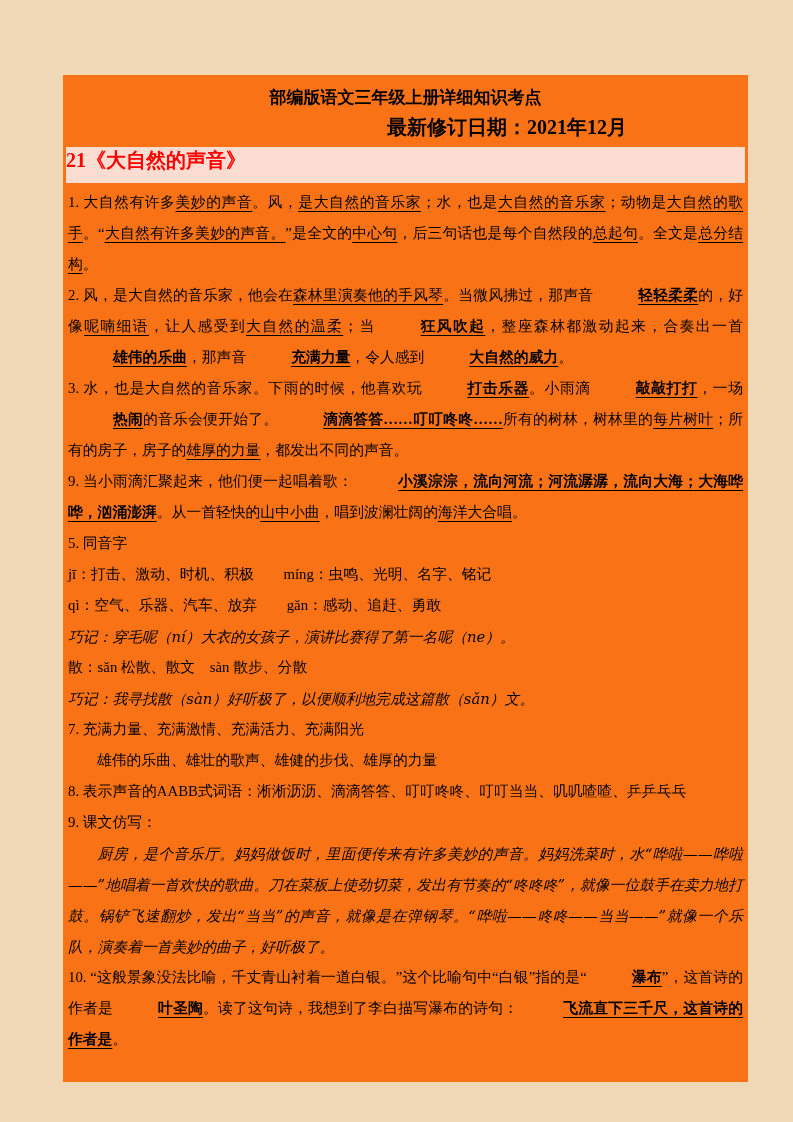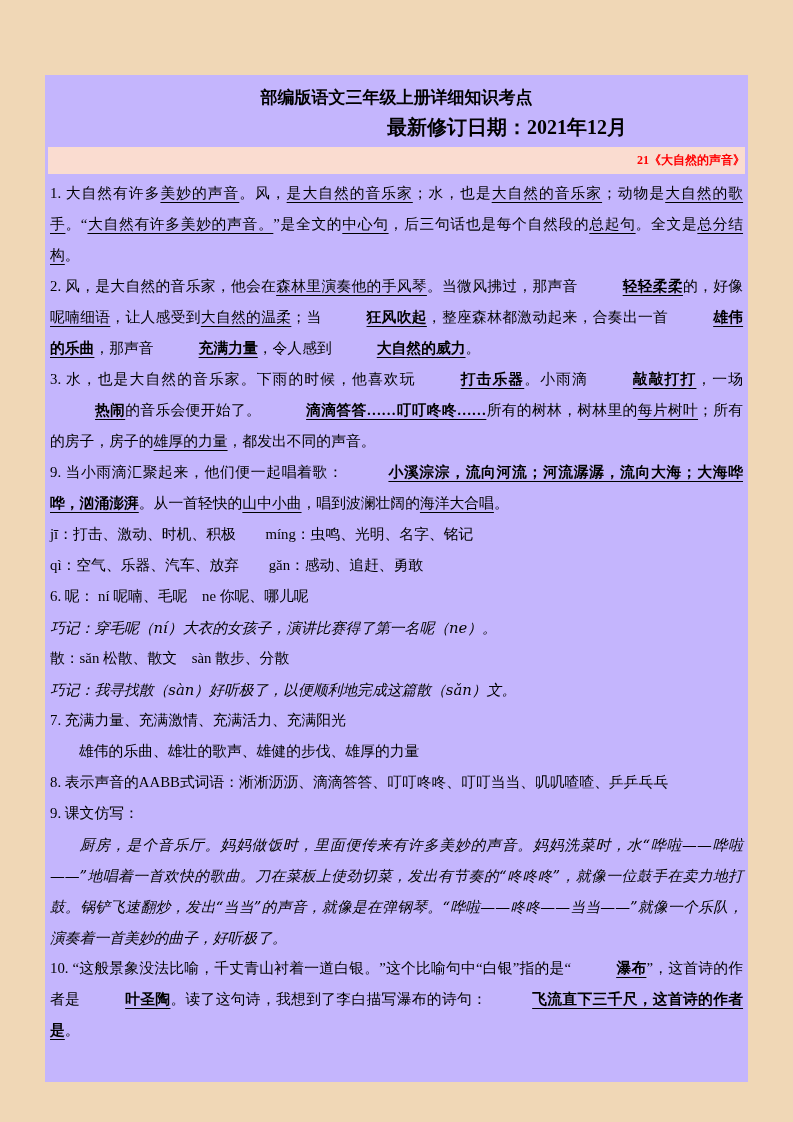--- a/index.html
+++ b/index.html
@@ -5,23 +5,23 @@
   html,body{margin:0;padding:0;}
   body{
     width:793px;height:1122px;
     background:#f0d7b6;
     font-family:"Liberation Serif","DejaVu Serif",serif;
     color:#000;
     overflow:hidden;
   }
   .page{
     box-sizing:border-box;
-    margin:75px 45px 40px 45px;
+    margin:75px 45px 40px 63px;
     height:1007px;
-    background:#c4b5fd;
+    background:#f97316;
     padding:6px 3px 10px 3px;
     overflow:hidden;
   }
   .doc-title{
     text-align:center;
     font-weight:700;
     font-size:17px;
     line-height:26px;
     margin:4px 0 4px 0;
   }
@@ -30,24 +30,24 @@
     font-size:20px;
     line-height:24px;
     text-align:right;
     padding-right:118px;
     margin-bottom:8px;
   }
   .section-band{
     background:#fadcd0;
     color:#ff0000;
     font-weight:700;
-    font-size:12px;
-    text-align:right;
+    font-size:20px;
+    text-align:left;
     line-height:27px;
-    height:27px;
+    height:36px;
     margin-bottom:4px;
   }
   .content-body{padding:0 2px;}
   .para{
     margin:0;
     font-size:14.8px;
     line-height:31px;
     text-align:justify;
   }
   .para .u{
@@ -68,23 +68,23 @@
 
 <div class="page">
   <div class="doc-title">部编版语文三年级上册详细知识考点</div>
   <div class="doc-date">最新修订日期：2021年12月</div>
   <div class="section-band">21《大自然的声音》</div>
   <div class="content-body">
       <p class="para"><span>1. 大自然有许多</span><span class="u">美妙的声音</span><span>。风，</span><span class="u">是大自然的音乐家</span><span>；水，也是</span><span class="u">大自然的音乐家</span><span>；动物是</span><span class="u">大自然的歌手</span><span>。“</span><span class="u">大自然有许多美妙的声音。</span><span>”是全文的</span><span class="u">中心句</span><span>，后三句话也是每个自然段的</span><span class="u">总起句</span><span>。全文是</span><span class="u">总分结构</span><span>。</span></p>
       <p class="para"><span>2. 风，是大自然的音乐家，他会在</span><span class="u">森林里演奏他的手风琴</span><span>。当微风拂过，那声音</span><span class="u b">轻轻柔柔</span><span>的，好像</span><span class="u">呢喃细语</span><span>，让人感受到</span><span class="u">大自然的温柔</span><span>；当</span><span class="u b">狂风吹起</span><span>，整座森林都激动起来，合奏出一首</span><span class="u b">雄伟的乐曲</span><span>，那声音</span><span class="u b">充满力量</span><span>，令人感到</span><span class="u b">大自然的威力</span><span>。</span></p>
       <p class="para"><span>3. 水，也是大自然的音乐家。下雨的时候，他喜欢玩</span><span class="u b">打击乐器</span><span>。小雨滴</span><span class="u b">敲敲打打</span><span>，一场</span><span class="u b">热闹</span><span>的音乐会便开始了。</span><span class="u b">滴滴答答……叮叮咚咚……</span><span>所有的树林，树林里的</span><span class="u">每片树叶</span><span>；所有的房子，房子的</span><span class="u">雄厚的力量</span><span>，都发出不同的声音。</span></p>
       <p class="para"><span>9. 当小雨滴汇聚起来，他们便一起唱着歌：</span><span class="u b">小溪淙淙，流向河流；河流潺潺，流向大海；大海哗哗，汹涌澎湃</span><span>。从一首轻快的</span><span class="u">山中小曲</span><span>，唱到波澜壮阔的</span><span class="u">海洋大合唱</span><span>。</span></p>
+      <p class="para"><span>5. 同音字</span></p>
       <p class="para"><span>jī：打击、激动、时机、积极　　míng：虫鸣、光明、名字、铭记</span></p>
       <p class="para"><span>qì：空气、乐器、汽车、放弃　　gǎn：感动、追赶、勇敢</span></p>
-      <p class="para"><span>6. 呢： ní 呢喃、毛呢　ne 你呢、哪儿呢</span></p>
       <p class="para kaiti"><span>巧记：穿毛呢（ní）大衣的女孩子，演讲比赛得了第一名呢（ne）。</span></p>
       <p class="para"><span>散：sǎn 松散、散文　sàn 散步、分散</span></p>
       <p class="para kaiti"><span>巧记：我寻找散（sàn）好听极了，以便顺利地完成这篇散（sǎn）文。</span></p>
       <p class="para"><span>7.  充满力量、充满激情、充满活力、充满阳光</span></p>
       <p class="para indent1"><span>雄伟的乐曲、雄壮的歌声、雄健的步伐、雄厚的力量</span></p>
       <p class="para"><span>8. 表示声音的AABB式词语：淅淅沥沥、滴滴答答、叮叮咚咚、叮叮当当、叽叽喳喳、乒乒乓乓</span></p>
       <p class="para"><span>9. 课文仿写：</span></p>
       <p class="para kaiti indent2"><span>厨房，是个音乐厅。妈妈做饭时，里面便传来有许多美妙的声音。妈妈洗菜时，水“哗啦——哗啦——”地唱着一首欢快的歌曲。刀在菜板上使劲切菜，发出有节奏的“咚咚咚”，就像一位鼓手在卖力地打鼓。锅铲飞速翻炒，发出“当当”的声音，就像是在弹钢琴。“哗啦——咚咚——当当——”就像一个乐队，演奏着一首美妙的曲子，好听极了。</span></p>
       <p class="para"><span>10. “这般景象没法比喻，千丈青山衬着一道白银。”这个比喻句中“白银”指的是“</span><span class="u b">瀑布</span><span>”，这首诗的作者是</span><span class="u b">叶圣陶</span><span>。读了这句诗，我想到了李白描写瀑布的诗句：</span><span class="u b">飞流直下三千尺，这首诗的作者是</span><span>。</span></p>
     </div>

